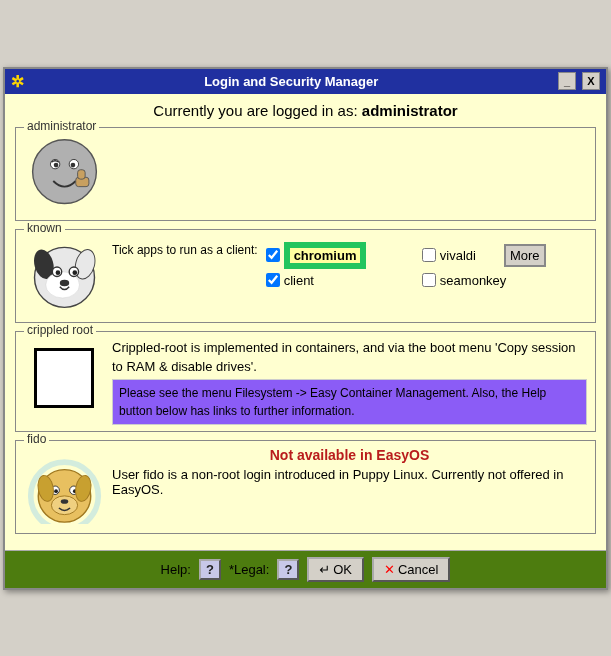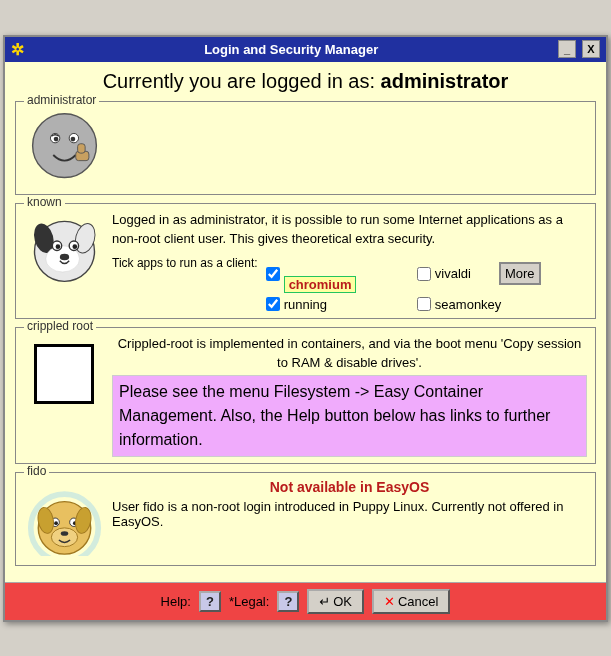--- a/index.html
+++ b/index.html
@@ -44,21 +44,21 @@
       justify-content: center;
       font-size: 11px;
       cursor: pointer;
       font-weight: bold;
     }
     .main-content {
       padding: 8px 10px;
     }
     .heading {
       text-align: center;
-      font-size: 20px;
+      font-size: 15px;
       font-weight: normal;
       margin-bottom: 8px;
     }
     .heading strong {
       font-weight: bold;
     }
     .section {
       border: 1px solid #888;
       margin-bottom: 8px;
       position: relative;
@@ -104,25 +104,24 @@
       min-width: 95px;
     }
     .checkbox-item {
       display: flex;
       align-items: center;
       gap: 4px;
       font-size: 13px;
     }
     .checkbox-item.checked-highlight label {
       background: #ffffa0;
-      border: 1px solid #22c55e;
+      border: 6px solid #22c55e;
       padding: 0 4px;
-      color: #b91c1c;
-      font-weight: bold;
-      margin-top: 21px;
+      color: #000000;
+      font-weight: bold;
     }
     .checkbox-item input[type=checkbox] {
       width: 14px;
       height: 14px;
       cursor: pointer;
     }
     .more-btn {
       background: #d4d0c8;
       border: 2px solid #888;
       padding: 2px 4px;
@@ -162,21 +161,21 @@
       text-align: center;
       margin-bottom: 4px;
     }
     .bottom-bar {
       display: flex;
       align-items: center;
       justify-content: center;
       gap: 8px;
       padding: 6px 26px;
       border-top: 1px solid #aaa;
-      background: #ef4444;
+      background: #4d7c0f;
     }
     .bottom-label {
       font-size: 13px;
     }
     .bottom-btn {
       display: flex;
       align-items: center;
       gap: 3px;
       background: #d4d0c8;
       border: 2px outset #aaa;
@@ -276,64 +275,63 @@
             <circle cx="50" cy="36" r="5" fill="white" stroke="#333" stroke-width="1.5"></circle>
             <circle cx="33" cy="37" r="2.5" fill="#222"></circle>
             <circle cx="51" cy="37" r="2.5" fill="#222"></circle>
 
             <ellipse cx="40" cy="48" rx="5" ry="3.5" fill="#333"></ellipse>
 
             <path d="M35 52 Q40 58 45 52" fill="none" stroke="#333" stroke-width="1.5"></path>
           </svg>
         </div>
         <div style="flex:1;">
-          <div class="section-text">Logged in as administrator, it is possible to run some Internet applications as a non-root client user. This gives theoretical extra security.</div>
           <div class="client-apps">
             <div class="client-apps-label">Tick apps to run as a client:</div>
             <div style="flex:1;">
               <div style="display:grid; grid-template-columns: auto auto; gap:4px 14px; align-items:center;">
 
                 <div class="checkbox-item checked-highlight">
                   <input type="checkbox" id="chromium" checked="" style="">
                   <label for="chromium">chromium</label>
                 </div>
 
                 <div style="display:flex;align-items:center;gap:24px;">
                   <div class="checkbox-item">
                     <input type="checkbox" id="vivaldi" style="">
                     <label for="vivaldi">vivaldi</label>
                   </div>
                   <button class="more-btn">More</button>
                 </div>
 
                 <div class="checkbox-item">
                   <input type="checkbox" id="firefox" checked="" style="">
-                  <label for="firefox">running</label>
+                  <label for="firefox">client</label>
                 </div>
 
                 <div class="checkbox-item">
                   <input type="checkbox" id="seamonkey" style="">
                   <label for="seamonkey">seamonkey</label>
                 </div>
               </div>
             </div>
           </div>
         </div>
       </div>
     </div>
 
     <div class="section">
       <span class="section-label">crippled root</span>
       <div class="section-inner">
         <div class="crippled-avatar">
           <div class="crippled-box"></div>
         </div>
         <div class="section-text">
-          <div style="margin-bottom:2px;text-align:center;">Crippled-root is implemented in containers, and via the boot menu 'Copy session to RAM &amp; disable drives'.</div>
-          <div style="background:#f0abfc; border:1px solid #ccc; padding:4px 6px; font-size:16px; line-height:1.5;">Please see the menu Filesystem -&gt; Easy Container Management. Also, the Help button below has links to further information.</div>
+          <div style="margin-bottom:2px;">Crippled-root is implemented in containers, and via the boot menu 'Copy session to RAM &amp; disable drives'.</div>
+          <div style="background:#8b5cf6; border:1px solid #ccc; padding:4px 6px; font-size:12px; line-height:1.5;">Please see the menu Filesystem -&gt; Easy Container Management. Also, the Help button below has links to further information.</div>
         </div>
       </div>
     </div>
 
     <div class="section">
       <span class="section-label">fido</span>
       <div class="fido-inner">
         <div class="avatar fido-avatar">
 
           <svg viewBox="0 0 80 80" xmlns="http://www.w3.org/2000/svg">

